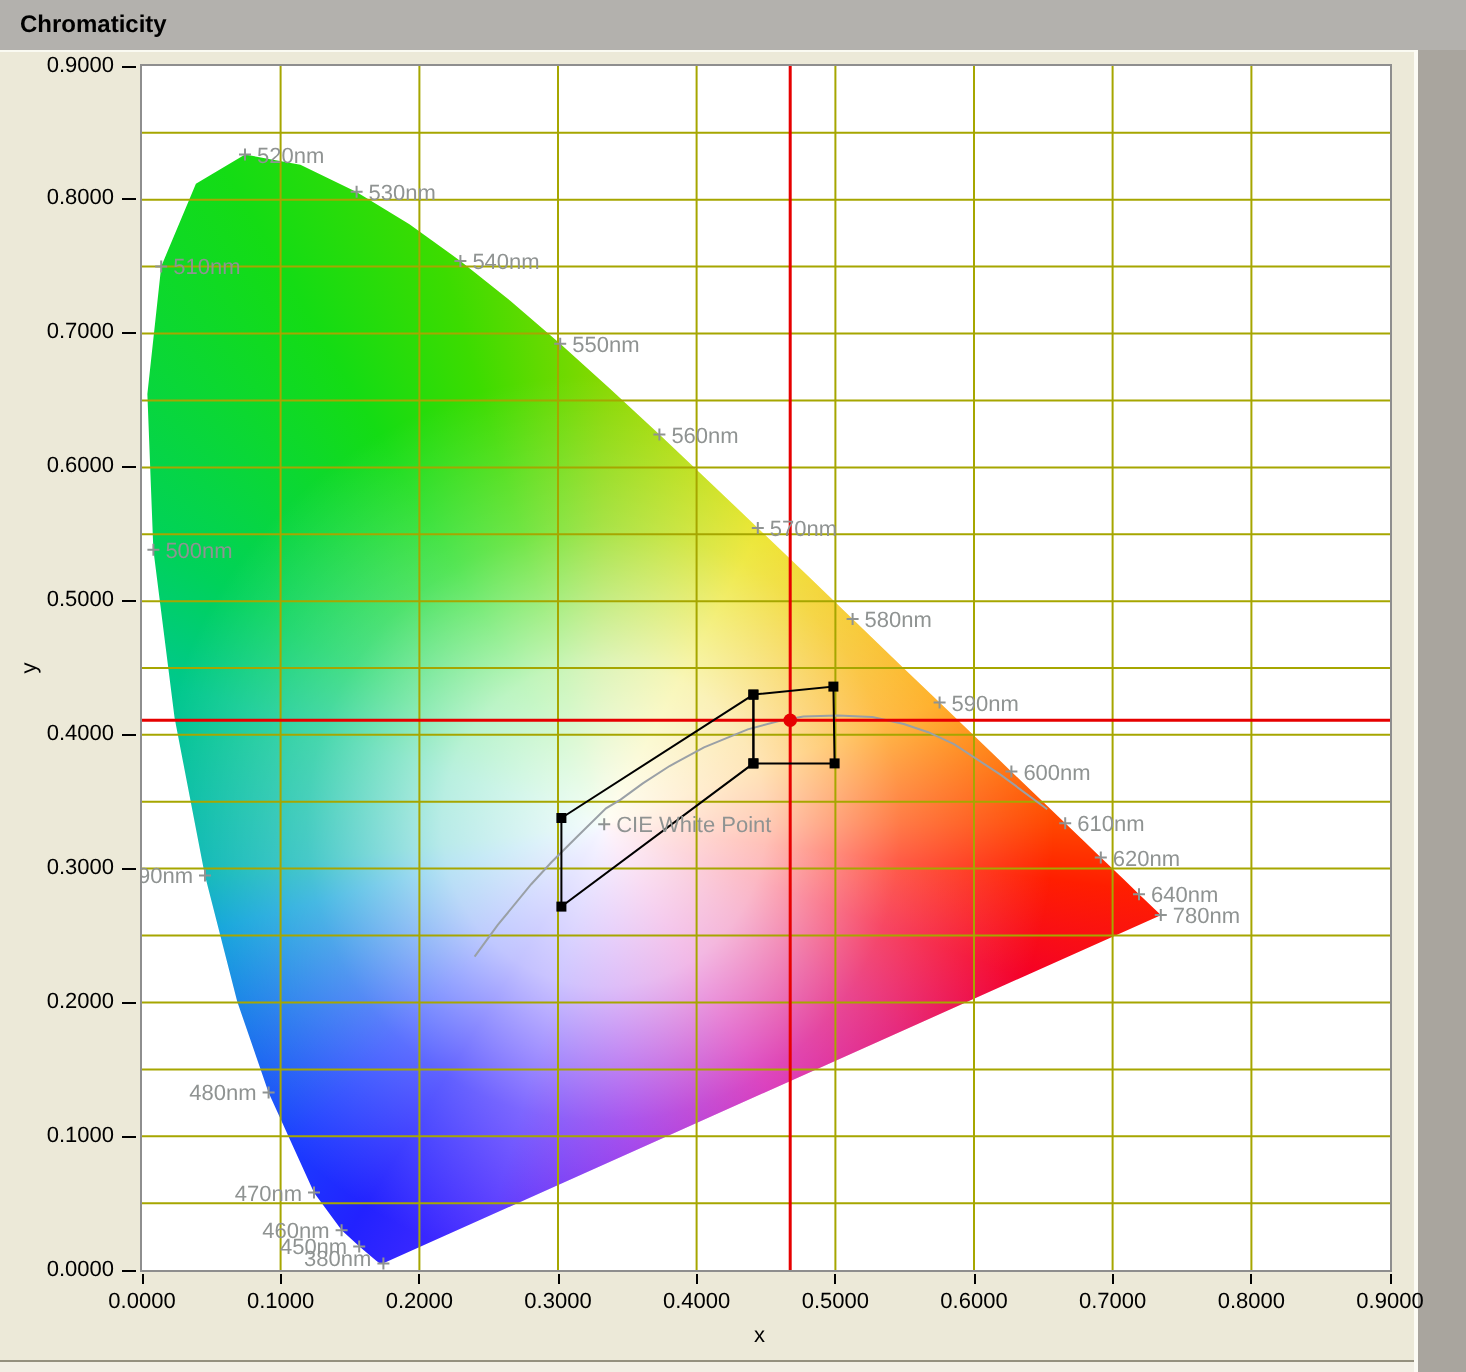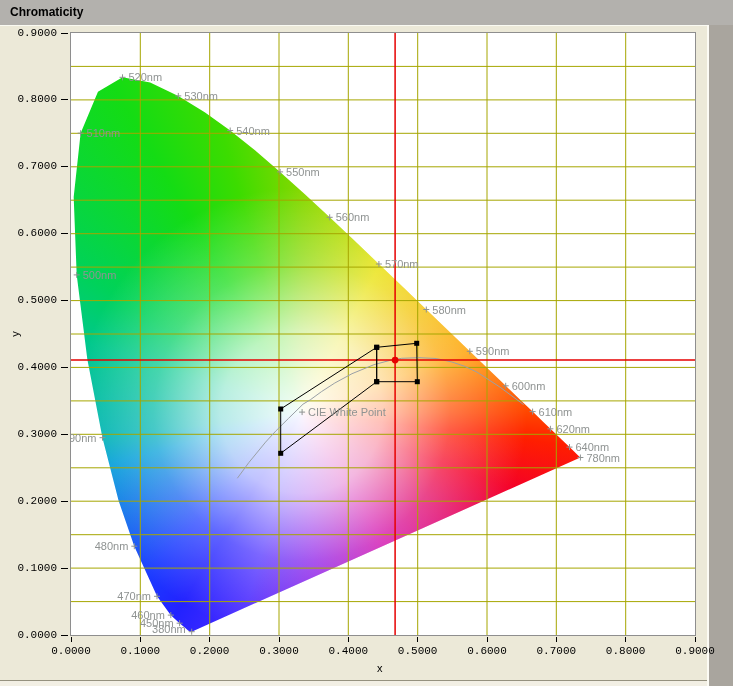--- a/index.html
+++ b/index.html
@@ -45,21 +45,21 @@
         #8a14e6 175deg, #4c2cff 196deg, #2222ff 212deg, #1b3cff 224deg,
         #009ed8 255deg, #00b4b4 263deg, #00c88c 288deg, #00d25a 302deg,
         #14dc14 330deg, #3cdc00 344deg, #86d800 360deg);
   }
   #plot-svg{
     position:absolute;left:71px;top:33px;width:624px;height:603px;
     overflow:hidden;
   }
   #plot-svg text{font-family:"Liberation Sans",sans-serif;font-size:11px;}
   .xlabel,.ylabel-num{
-    position:absolute;font-size:11px;color:#000;white-space:nowrap;font-family:Liberation Mono, monospace;
+    position:absolute;font-size:11px;color:#000;white-space:nowrap;
   }
   .xlabel{width:60px;text-align:center;}
   .ylabel-num{width:53px;text-align:right;}
   .xtickmark{position:absolute;width:1px;height:5px;background:#000;}
   .ytickmark{position:absolute;width:7px;height:1px;background:#000;}
   .axis-title-x{position:absolute;font-size:11px;color:#000;}
   .axis-title-y{position:absolute;font-size:11px;color:#000;transform:rotate(-90deg);}
 </style>
 </head>
 <body>

